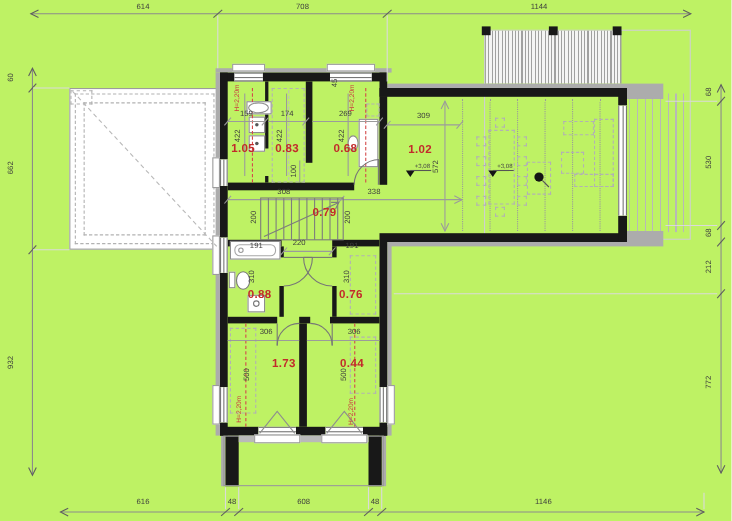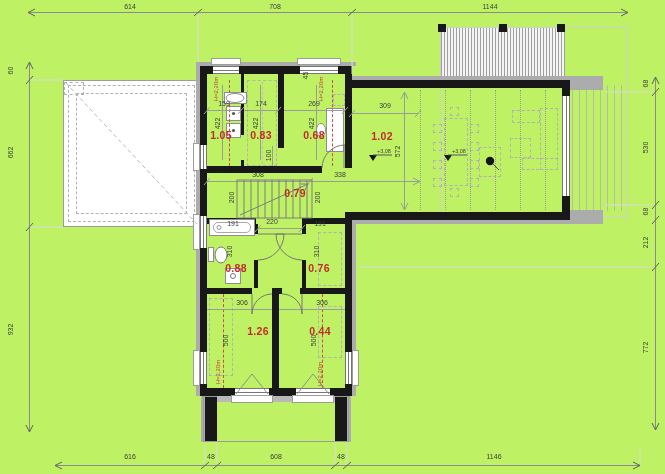--- a/index.html
+++ b/index.html
@@ -275,21 +275,21 @@
     </g>
   </svg>
 
   <div class="rlabel" style="left:201px;top:129px;">1.05</div>
   <div class="rlabel" style="left:241px;top:129px;">0.83</div>
   <div class="rlabel" style="left:294px;top:129px;">0.68</div>
   <div class="rlabel" style="left:362px;top:130px;">1.02</div>
   <div class="rlabel" style="left:275px;top:187px;">0.79</div>
   <div class="rlabel" style="left:216px;top:262px;">0.88</div>
   <div class="rlabel" style="left:299px;top:262px;">0.76</div>
-  <div class="rlabel" style="left:238px;top:325px;">1.26</div>
+  <div class="rlabel" style="left:238px;top:325px;">1.73</div>
   <div class="rlabel" style="left:300px;top:325px;">0.44</div>
 
   <div class="hnote" style="left:196px;top:85px;">H=2,20m</div>
   <div class="hnote" style="left:301px;top:85px;">H=2,20m</div>
   <div class="hnote" style="left:198px;top:368px;">H=2,20m</div>
   <div class="hnote" style="left:300px;top:370px;">H=2,20m</div>
 
   <div class="dim" style="left:112px;top:3px;">614</div>
   <div class="dim" style="left:257px;top:3px;">708</div>
   <div class="dim" style="left:472px;top:3px;">1144</div>

